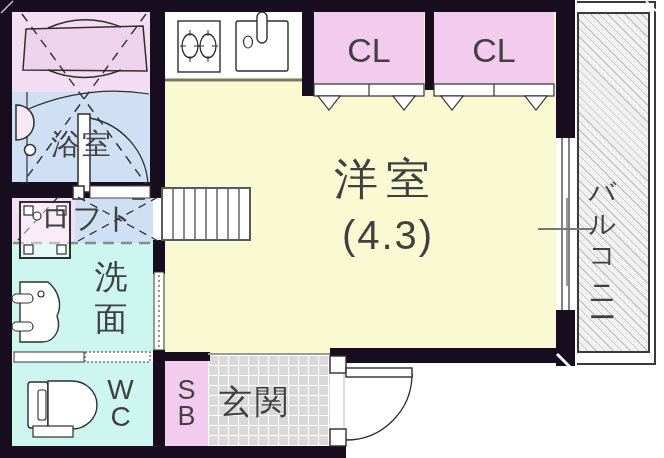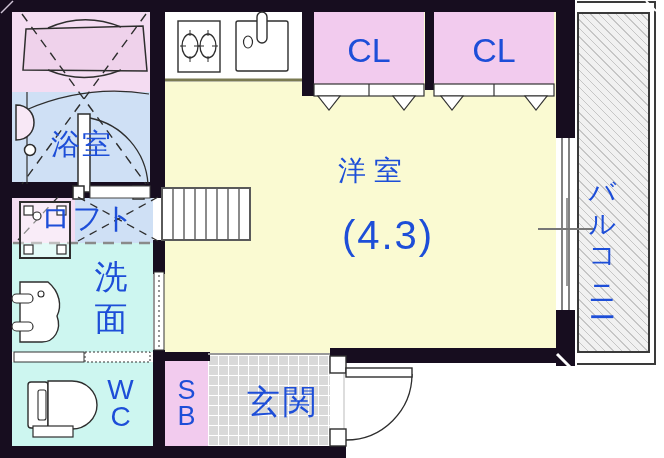--- a/index.html
+++ b/index.html
@@ -1,19 +1,19 @@
 <!DOCTYPE html>
 <html><head>
 <meta charset="utf-8">
 <style>
   html,body{margin:0;padding:0;background:#ffffff;}
   #plan{position:relative;width:664px;height:458px;background:#ffffff;overflow:hidden;
         font-family:"Liberation Sans","DejaVu Sans",sans-serif;color:#121212;}
   .abs{position:absolute;}
-  .room-label{position:absolute;color:#1d4ed8;text-align:center;line-height:1.05;
+  .room-label{position:absolute;color:#404040;text-align:center;line-height:1.05;
               font-family:"Liberation Sans","DejaVu Sans",sans-serif;}
   .pre{white-space:pre-line;}
   .wall{position:absolute;background:#170d1f;}
   
   .yellow{background:#FAFAD2;}
   .pink{background:#F2CBEE;}
   .pink-light{background:#F4DCF2;}
   .blue{background:#CFE0F5;}
   .cyan{background:#CDF6F0;}
   .white{background:#ffffff;}
@@ -170,36 +170,36 @@
 
       <line x1="208" y1="354" x2="330" y2="354" stroke="#999" stroke-width="2"></line>
       <path d="M412,374 A66,66 0 0 1 346,440" stroke-width="1.3"></path>
       <line x1="344" y1="374" x2="344" y2="429" stroke="#bbbbbb" stroke-width="1"></line>
       <rect x="330" y="356" width="16" height="17" fill="#ffffff" stroke-width="1.4"></rect>
       <rect x="330" y="429" width="16" height="17" fill="#ffffff" stroke-width="1.4"></rect>
       <rect x="346" y="368" width="66" height="9" fill="#ffffff" stroke-width="1.4"></rect>
     </g>
   </svg>
 
-  <div class="room-label" style="left:284px;top:156px;width:180px;font-size:28px;letter-spacing:8px;">洋室</div>
+  <div class="room-label" style="left:296px;top:156px;width:180px;font-size:44px;letter-spacing:8px;">洋室</div>
   <div class="room-label" style="left:298px;top:214px;width:180px;font-size:40px;letter-spacing:2px;">(4.3)</div>
 
   <div class="room-label" style="left:22px;top:129px;width:120px;font-size:29px;letter-spacing:2px;">浴室</div>
 
   <div class="room-label" style="left:28px;top:202px;width:120px;font-size:30px;letter-spacing:1px;">ロフト</div>
 
   <div class="room-label pre" style="left:86px;top:256px;width:50px;font-size:33px;line-height:1.28;">洗
 面</div>
 
   <div class="room-label pre" style="left:98px;top:377px;width:45px;font-size:28px;line-height:0.95;">W
 C</div>
 
   <div class="room-label" style="left:314px;top:33px;width:110px;font-size:34px;">CL</div>
   <div class="room-label" style="left:434px;top:33px;width:120px;font-size:34px;">CL</div>
 
   <div class="room-label pre" style="left:167px;top:378px;width:39px;font-size:27px;line-height:0.95;">S
 B</div>
 
-  <div class="room-label" style="left:224px;top:385px;width:118px;font-size:33px;letter-spacing:3px;">玄関</div>
+  <div class="room-label" style="left:196px;top:385px;width:118px;font-size:33px;letter-spacing:3px;">玄関</div>
 
   <div class="room-label vtext" style="left:588px;top:112px;height:245px;font-size:27px;">バルコニー</div>
 
 </div>
 
 </body></html>

